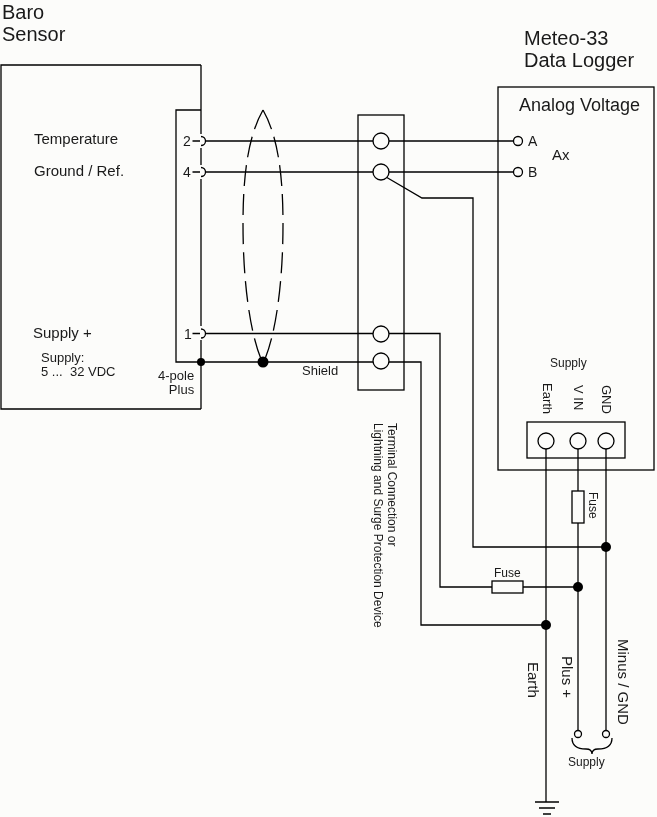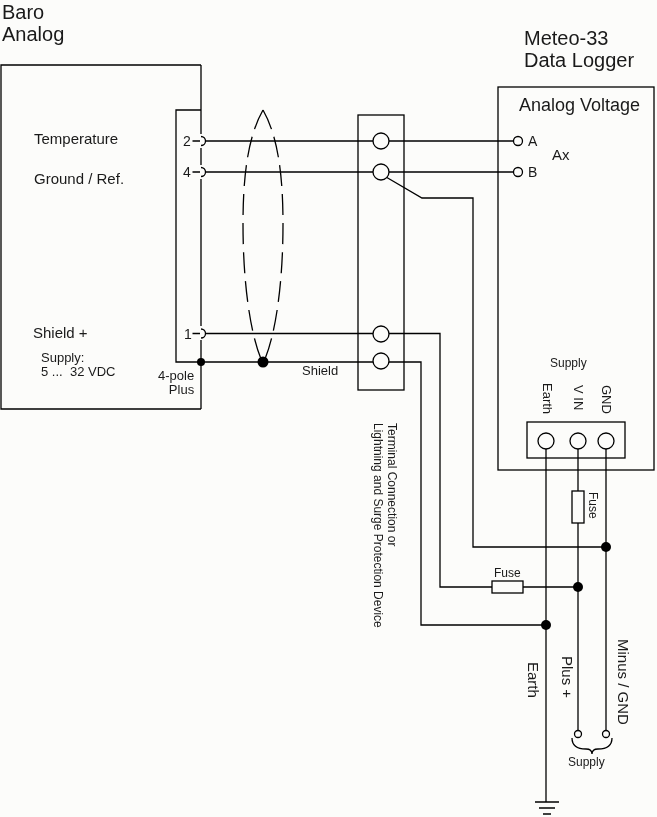--- a/index.html
+++ b/index.html
@@ -99,33 +99,33 @@
       <path d="M572,738 C572,746 577,749 586,749 Q592,749 592,754 Q592,749 598,749 C607,749 612,746 612,738"></path>
 
       <g>
         <path d="M535,802 H559 M539,808 H555 M543,814 H551"></path>
       </g>
     </g>
   </svg>
 
   <div class="lbl t20 block" style="left:2px;top:1px;">
     <span>Baro</span>
-    <span>Analog</span>
+    <span>Sensor</span>
   </div>
 
   <div class="lbl t20 block" style="left:524px;top:27px;">
     <span>Meteo-33</span>
     <span>Data Logger</span>
   </div>
 
   <div class="lbl t15" style="left:34px;top:130px;">Temperature</div>
 
-  <div class="lbl t15" style="left:34px;top:170px;">Ground / Ref.</div>
+  <div class="lbl t15" style="left:34px;top:162px;">Ground / Ref.</div>
 
-  <div class="lbl t15" style="left:33px;top:324px;">Shield +</div>
+  <div class="lbl t15" style="left:33px;top:324px;">Supply +</div>
 
   <div class="lbl t13 block" style="left:41px;top:351px;">
     <span>Supply:</span>
     <span class="pre">5 ...  32 VDC</span>
   </div>
 
   <div class="lbl t14" style="left:183px;top:133px;">2</div>
   <div class="lbl t14" style="left:183px;top:164px;">4</div>
   <div class="lbl t14" style="left:184px;top:326px;">1</div>
 

